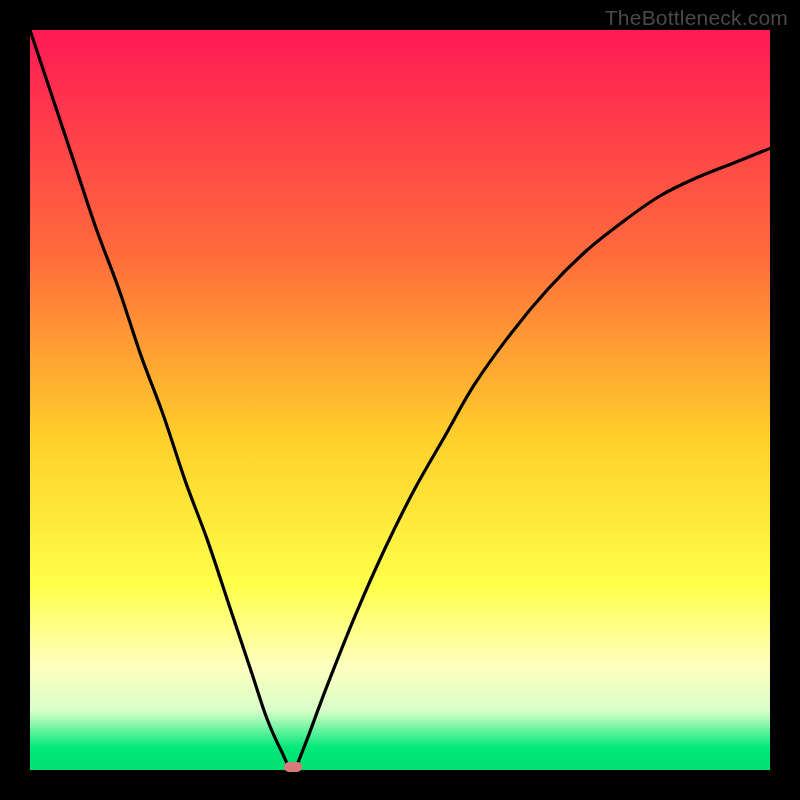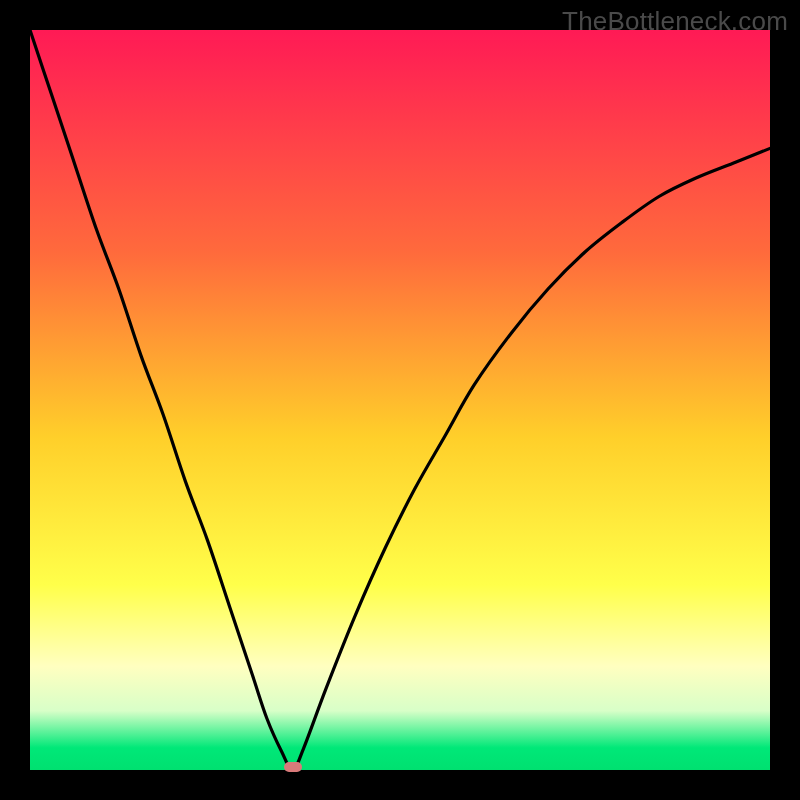--- a/index.html
+++ b/index.html
@@ -9,21 +9,21 @@
     background: #000;
     position: relative;
     font-family: Arial, sans-serif;
     overflow: hidden;
   }
   .watermark {
     position: absolute;
     top: 6px;
     right: 12px;
     color: #4a4a4a;
-    font-size: 26px;
+    font-size: 21px;
     font-weight: 400;
     z-index: 10;
     letter-spacing: 0.2px;
     margin-left: 48px;
   }
   .plot-frame {
     position: absolute;
     left: 30px;
     top: 30px;
     width: 740px;

